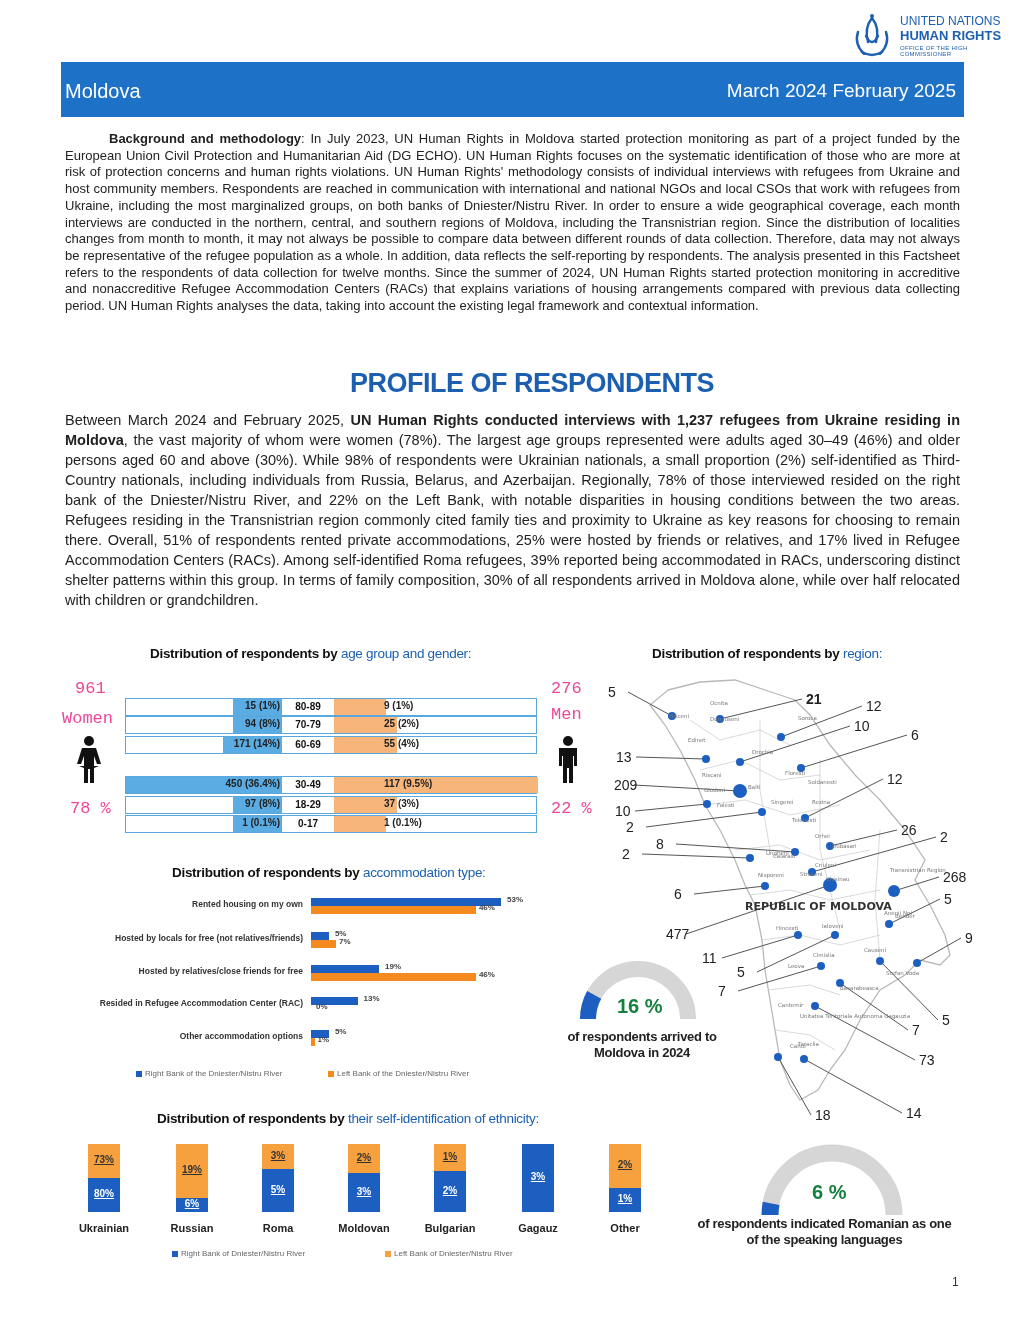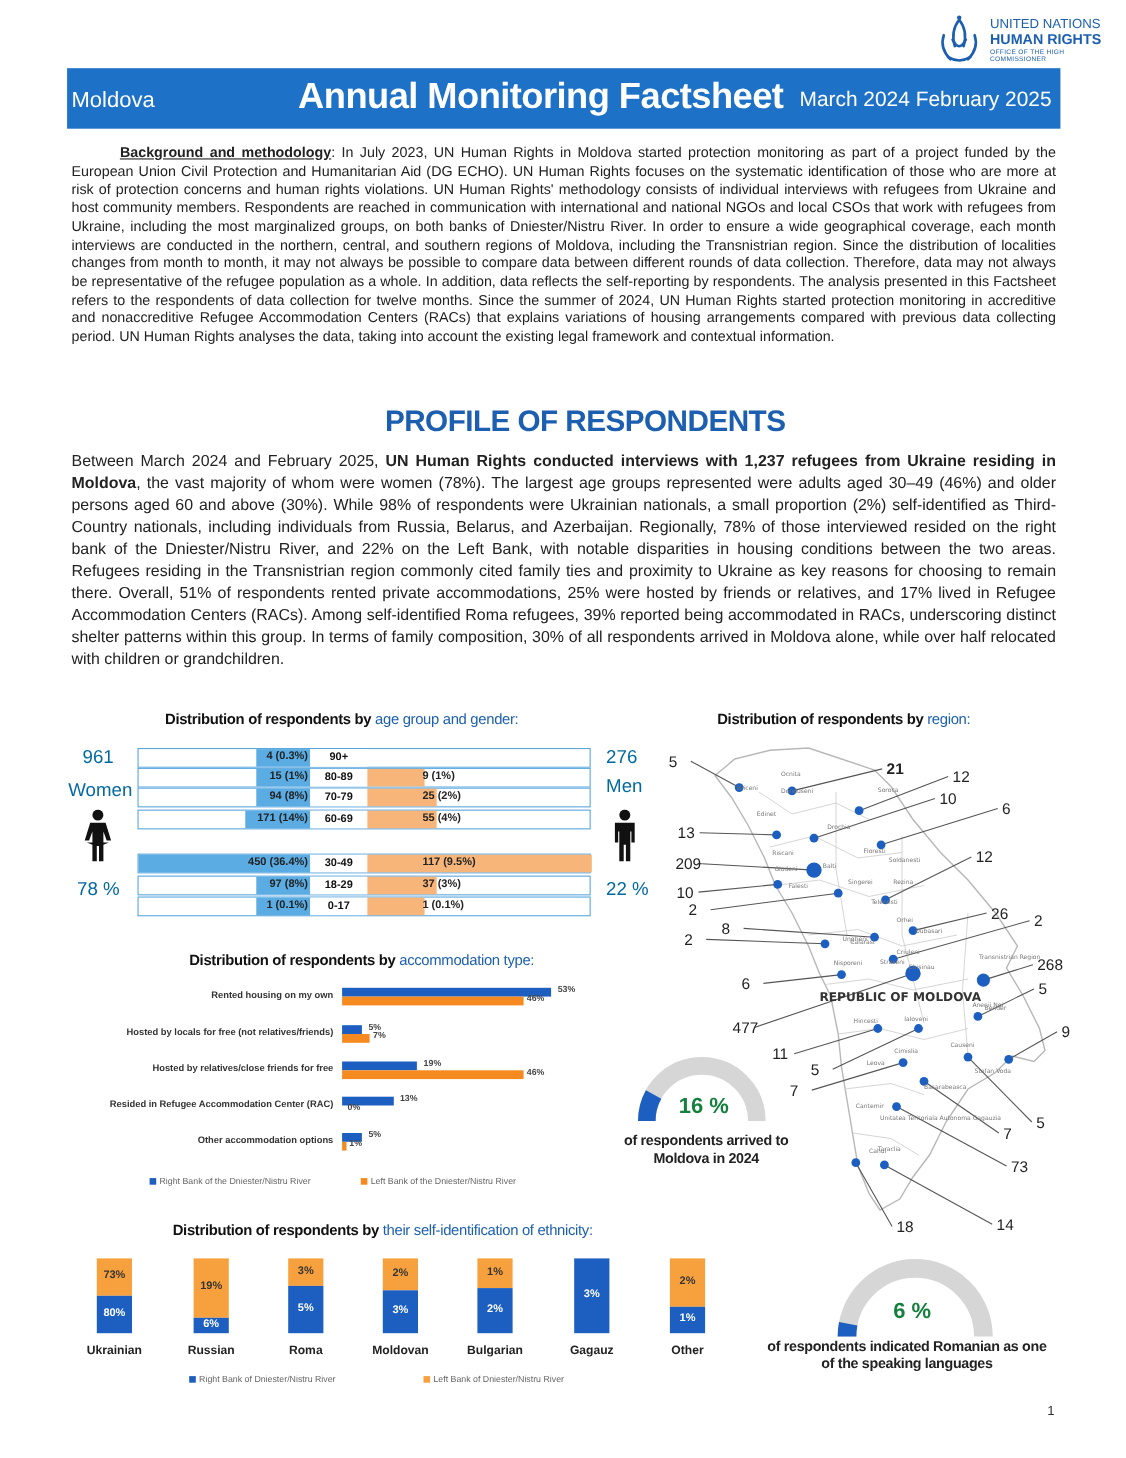--- a/index.html
+++ b/index.html
@@ -11,50 +11,50 @@
   #logo .t1{position:absolute;left:54px;top:4px;font-size:12px;color:#1c5fb0;letter-spacing:0px;}
   #logo .t2{position:absolute;left:54px;top:18px;font-size:13px;font-weight:bold;color:#1c5fb0;}
   #logo .t3{position:absolute;left:54px;top:35px;font-size:6px;color:#1c5fb0;letter-spacing:0.3px;}
   #banner{left:61px;top:62px;width:903px;height:55px;background:#1d71c6;color:#fff;}
   #banner .country{position:absolute;left:4px;top:18px;font-size:20px;}
   #banner .title{position:absolute;left:210px;top:6px;font-size:33px;font-weight:bold;letter-spacing:-0.5px;}
   #banner .period{position:absolute;right:8px;top:18px;font-size:19px;}
   
   .para{left:65px;width:895px;font-size:13px;line-height:16.7px;text-align:justify;color:#222;}
   #bg{top:131px;}
-  #bg .lead{font-weight:bold;text-decoration:underline;padding-left:44px;}
+  #bg .lead{font-weight:bold;padding-left:44px;}
   #profileTitle{left:0;width:1064px;top:368px;text-align:center;font-size:27px;font-weight:bold;color:#1c5fb0;letter-spacing:-0.5px;}
   #profile{top:410px;font-size:14.5px;line-height:20px;}
   #profile b{font-weight:bold;}
   .sec-title{font-size:13.5px;font-weight:bold;color:#111;letter-spacing:-0.3px;}
   .sec-title .hl{color:#1c5fb0;font-weight:normal;}
   
   #ageTitle{left:150px;top:646px;}
   #pyr{left:125px;top:680px;width:412px;height:152px;}
   .prow{position:absolute;left:0;width:412px;height:18px;border:1px solid #5aa7de;box-sizing:border-box;background:#fff;}
   .pw{position:absolute;top:0;height:16px;background:#5aace3;}
   .pm{position:absolute;top:0;height:16px;background:#f7b57a;}
   .plabw{position:absolute;right:256px;top:1px;font-size:10px;font-weight:bold;color:#222;white-space:nowrap;}
   .page{position:absolute;left:156px;width:52px;top:0;height:16px;background:#fff;text-align:center;font-size:10px;font-weight:bold;line-height:16px;}
   .plabm{position:absolute;left:258px;top:1px;font-size:10px;font-weight:bold;color:#222;white-space:nowrap;}
-  .gtext{font-size:17px;color:#0369a1;}
+  .gtext{font-size:17px;color:#ec4899;font-family:Liberation Mono, monospace;}
   
   #accTitle{left:172px;top:865px;}
   .acc-lab{position:absolute;right:716px;font-size:8.5px;font-weight:bold;color:#333;white-space:nowrap;text-align:right;}
   .bar-r{position:absolute;height:8px;background:#1d5fc0;}
   .bar-l{position:absolute;height:8px;background:#f58a20;}
   .vlab{position:absolute;font-size:8px;font-weight:bold;color:#444;}
   .legend{position:absolute;font-size:8px;color:#666;white-space:nowrap;}
   .legend .sw{display:inline-block;width:6px;height:6px;margin-right:3px;vertical-align:middle;}
   
   #ethTitle{left:157px;top:1111px;}
   .eth{position:absolute;width:32px;}
   .eth .o{position:absolute;left:0;width:32px;background:#f7a13e;}
   .eth .b{position:absolute;left:0;width:32px;background:#1d5fc0;}
-  .eth .v{position:absolute;left:0;width:32px;text-align:center;font-size:10px;font-weight:bold;color:#fff;}
+  .eth .v{position:absolute;left:0;width:32px;text-align:center;font-size:10px;font-weight:bold;color:#fff;text-decoration:underline;}
   .eth .v.dark{color:#333;}
   .eth-name{position:absolute;width:80px;text-align:center;font-size:11px;font-weight:bold;color:#222;}
   
   #mapTitle{left:652px;top:646px;}
   .mnum{position:absolute;font-size:14px;color:#222;}
   
   .gauge-val{position:absolute;font-size:20px;font-weight:bold;color:#15803d;}
   .gauge-cap{position:absolute;text-align:center;font-size:13px;font-weight:bold;color:#222;line-height:16px;letter-spacing:-0.3px;}
   #pagenum{left:952px;top:1275px;font-size:12px;color:#333;}
 </style>
@@ -73,21 +73,20 @@
     </g>
     <circle cx="22" cy="4" r="2" fill="#1c5fb0"></circle>
   </svg>
   <span class="t1">UNITED NATIONS</span>
   <span class="t2">HUMAN RIGHTS</span>
   <span class="t3">OFFICE OF THE HIGH COMMISSIONER</span>
 </div>
 
 <div id="banner" class="abs">
   <span class="country">Moldova</span>
-  <span class="title">Annual Monitoring Factsheet</span>
   <span class="period">March 2024 February 2025</span>
 </div>
 
 <div id="bg" class="abs para"><span class="lead">Background and methodology</span><span>: In July 2023, UN Human Rights in Moldova started protection monitoring as part of a project funded by the European Union Civil Protection and Humanitarian Aid (DG ECHO). UN Human Rights focuses on the systematic identification of those who are more at risk of protection concerns and human rights violations. UN Human Rights' methodology consists of individual interviews with refugees from Ukraine and host community members. Respondents are reached in communication with international and national NGOs and local CSOs that work with refugees from Ukraine, including the most marginalized groups, on both banks of Dniester/Nistru River. In order to ensure a wide geographical coverage, each month interviews are conducted in the northern, central, and southern regions of Moldova, including the Transnistrian region. Since the distribution of localities changes from month to month, it may not always be possible to compare data between different rounds of data collection. Therefore, data may not always be representative of the refugee population as a whole. In addition, data reflects the self-reporting by respondents. The analysis presented in this Factsheet refers to the respondents of data collection for twelve months. Since the summer of 2024, UN Human Rights started protection monitoring in accreditive and nonaccreditive Refugee Accommodation Centers (RACs) that explains variations of housing arrangements compared with previous data collecting period. UN Human Rights analyses the data, taking into account the existing legal framework and contextual information.</span></div>
 
 <div id="profileTitle" class="abs">PROFILE OF RESPONDENTS</div>
 
 <div id="profile" class="abs para"><span>Between March 2024 and February 2025, </span><b>UN Human Rights conducted interviews with 1,237 refugees from Ukraine residing in Moldova</b><span>, the vast majority of whom were women (78%). The largest age groups represented were adults aged 30–49 (46%) and older persons aged 60 and above (30%). While 98% of respondents were Ukrainian nationals, a small proportion (2%) self-identified as Third-Country nationals, including individuals from Russia, Belarus, and Azerbaijan. Regionally, 78% of those interviewed resided on the right bank of the Dniester/Nistru River, and 22% on the Left Bank, with notable disparities in housing conditions between the two areas. Refugees residing in the Transnistrian region commonly cited family ties and proximity to Ukraine as key reasons for choosing to remain there. Overall, 51% of respondents rented private accommodations, 25% were hosted by friends or relatives, and 17% lived in Refugee Accommodation Centers (RACs). Among self-identified Roma refugees, 39% reported being accommodated in RACs, underscoring distinct shelter patterns within this group. In terms of family composition, 30% of all respondents arrived in Moldova alone, while over half relocated with children or grandchildren.</span></div>
 
 <div id="ageTitle" class="abs sec-title"><span>Distribution of respondents by </span><span class="hl">age group and gender:</span></div>
@@ -102,25 +101,20 @@
 
 <div class="abs gtext" style="left:551px;top:679px;">276</div>
 <div class="abs gtext" style="left:551px;top:705px;">Men</div>
 <svg class="abs" style="left:556px;top:736px;" width="24" height="48" viewBox="0 0 24 48">
   <circle cx="12" cy="5" r="5" fill="#111"></circle>
   <path d="M3 12 H21 V30 H18 V20 H17 V47 H13 V32 H11 V47 H7 V20 H6 V30 H3 Z" fill="#111"></path>
 </svg>
 <div class="abs gtext" style="left:551px;top:799px;">22 %</div>
 
 <div id="pyr" class="abs">
-    <div class="prow" style="top: 0px;">
-      <div class="pw" style="left: 107px; width: 49px;"></div>
-      <div class="plabw">4 (0.3%)</div>
-      <div class="page">90+</div>
-    </div>
     <div class="prow" style="top: 18px;">
       <div class="pw" style="left: 107px; width: 49px;"></div>
       <div class="plabw">15 (1%)</div>
       <div class="page">80-89</div>
       <div class="pm" style="left: 208px; width: 52px;"></div>
       <div class="plabm">9 (1%)</div>
     </div>
     <div class="prow" style="top: 36px;">
       <div class="pw" style="left: 107px; width: 49px;"></div>
       <div class="plabw">94 (8%)</div>

